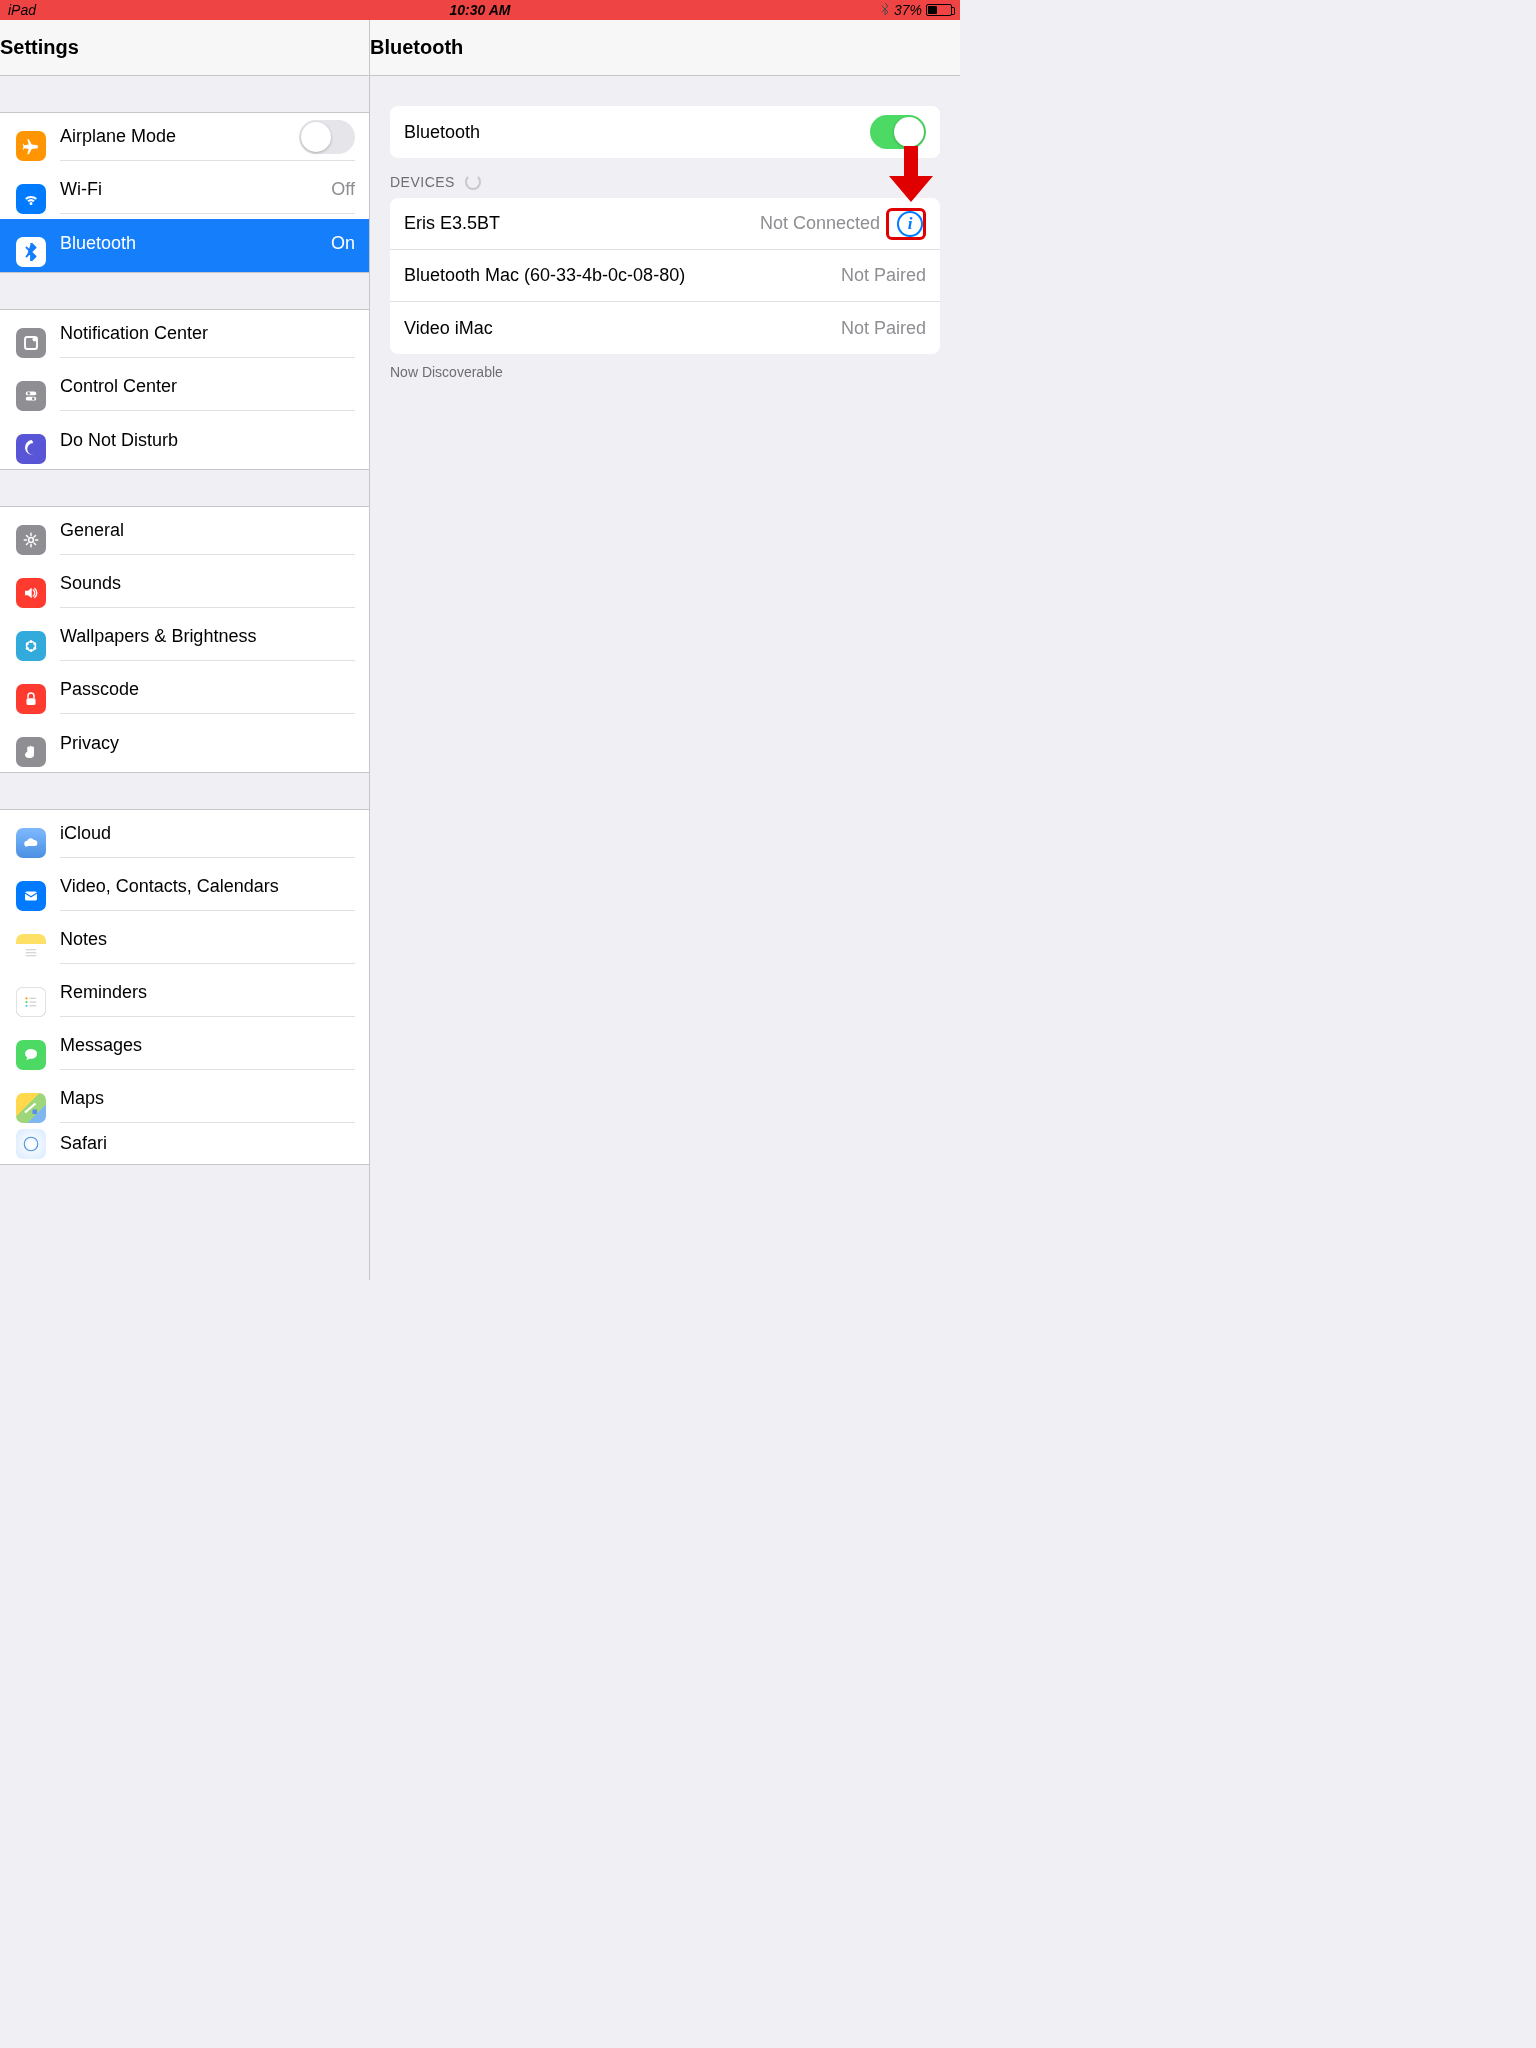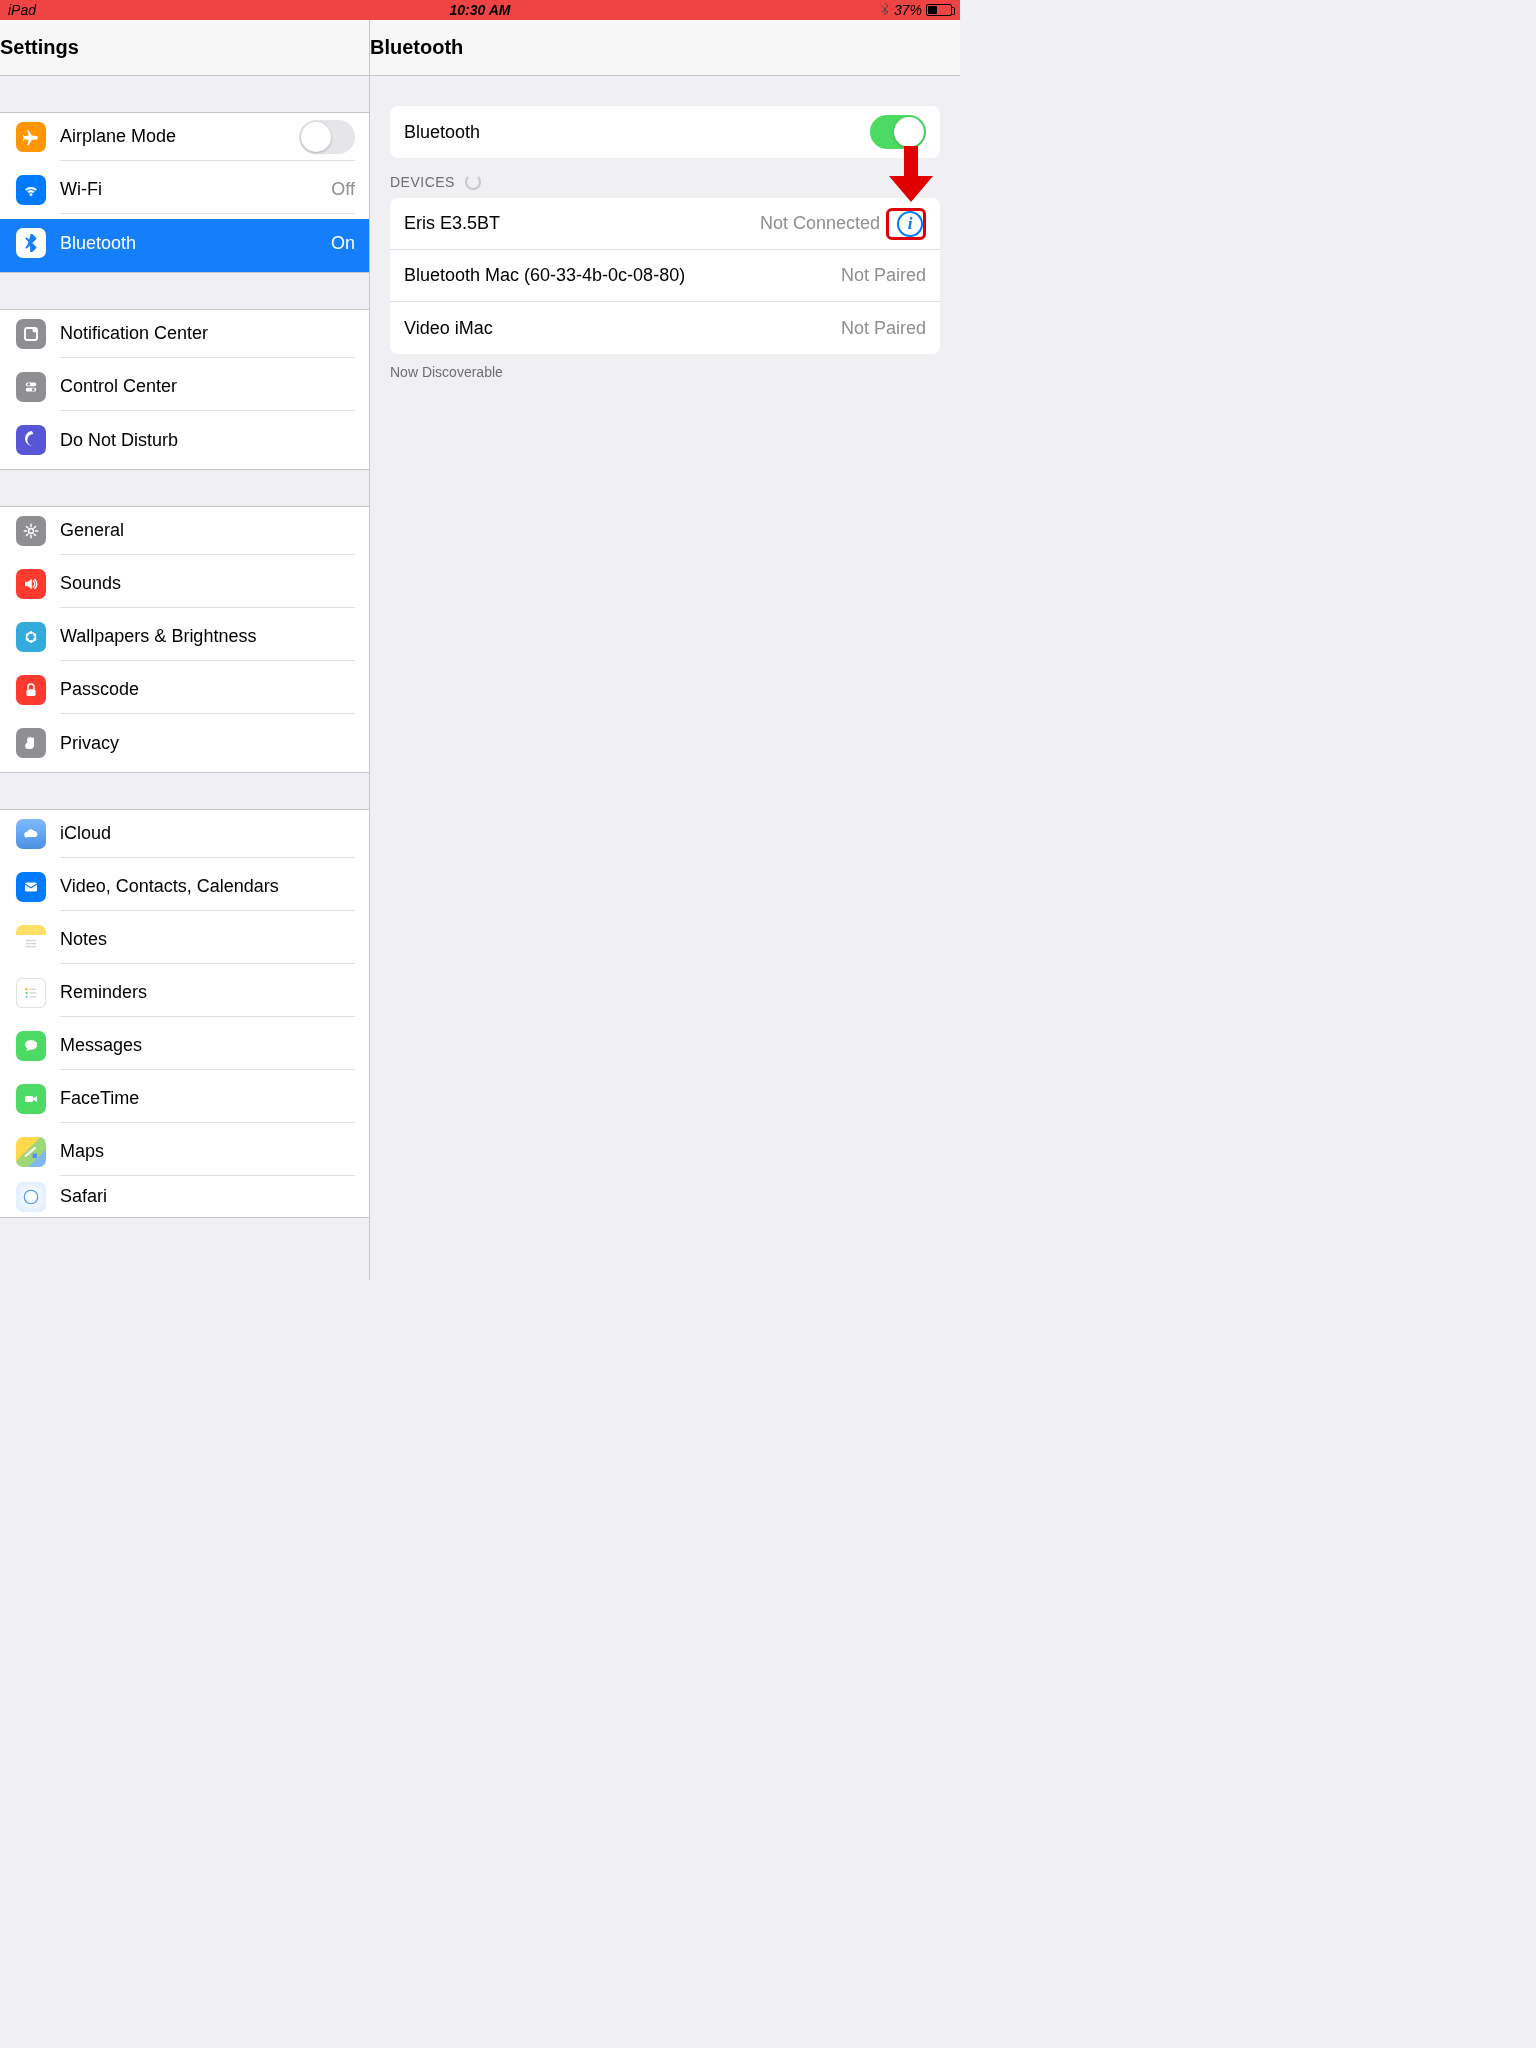--- a/index.html
+++ b/index.html
@@ -12,21 +12,21 @@
   .battery { width:26px; height:12px; border:1px solid #000; border-radius:2px; position:relative; }
   .battery::after { content:""; position:absolute; right:-4px; top:2px; width:3px; height:6px; border:1px solid #000; border-left:none; border-top-right-radius:2px; border-bottom-right-radius:2px; }
   .battery-fill { position:absolute; left:1px; top:1px; bottom:1px; width:37%; background:#000; border-radius:1px; }
   .wrapper { display:flex; height:calc(100% - 20px); }
   .sidebar { width:370px; border-right:1px solid #c6c6c8; display:flex; flex-direction:column; background:#efeff4; }
   .detail { flex:1; background:#efeff4; display:flex; flex-direction:column; }
   .pane-header { height:56px; display:flex; align-items:center; justify-content:flex-start; border-bottom:1px solid #c6c6c8; background:#f7f7f8; }
   .pane-header h1 { font-size:20px; font-weight:600; }
   .group { background:#fff; border-top:1px solid #c6c6c8; border-bottom:1px solid #c6c6c8; }
   .spacer { height:36px; }
-  .row { display:flex; align-items:center; height:53px; padding:0 14px 5px 16px; position:relative; }
+  .row { display:flex; align-items:flex-end; height:53px; padding:0 14px 5px 16px; position:relative; }
   .row:not(:last-child) .row-body { border-bottom:1px solid #e0e0e2; }
   .row.selected { background:#157efb; }
   .row.selected .label, .row.selected .value { color:#fff; }
   .row.selected .icon-box { background:#fff; }
   .row.selected .icon-box svg path, .row.selected .icon-box svg polyline { stroke:#157efb; fill:#157efb; }
   .icon-box { width:30px; height:30px; border-radius:7px; display:flex; align-items:center; justify-content:center; margin-right:14px; flex-shrink:0; }
   .icon-box svg { width:18px; height:18px; }
   .row-body { flex:1; display:flex; align-items:center; height:100%; min-width:0; }
   .label { font-size:18px; color:#000; flex:1; white-space:nowrap; overflow:hidden; text-overflow:ellipsis; }
   .value { font-size:18px; color:#8e8e93; margin-left:8px; }
@@ -277,31 +277,20 @@
           <div class="icon-box bg-green">
             <svg viewBox="0 0 24 24">
                 <path d="M12 4a8 6 0 00-8 6 6 6 0 003 5l-1 4 4-2a9 9 0 002 0 8 6 0 008-6 8 6 0 00-8-7z" fill="#fff"></path>
               </svg>
           </div>
           <div class="row-body">
               <span class="label">Messages</span>
             </div>
         </div>
         <div class="row">
-          <div class="icon-box bg-green">
-            <svg viewBox="0 0 24 24">
-                <rect x="4" y="8" width="11" height="8" rx="2" fill="#fff"></rect>
-                <path d="M15 11l5-3v8l-5-3z" fill="#fff"></path>
-              </svg>
-          </div>
-          <div class="row-body">
-              <span class="label">FaceTime</span>
-            </div>
-        </div>
-        <div class="row">
           <div class="icon-box multi">
             <svg viewBox="0 0 24 24">
                 <path d="M4 18L18 6" stroke="#fff" stroke-width="3"></path>
                 <rect x="14" y="14" width="6" height="6" fill="#5b8def"></rect>
               </svg>
           </div>
           <div class="row-body">
               <span class="label">Maps</span>
             </div>
         </div>

